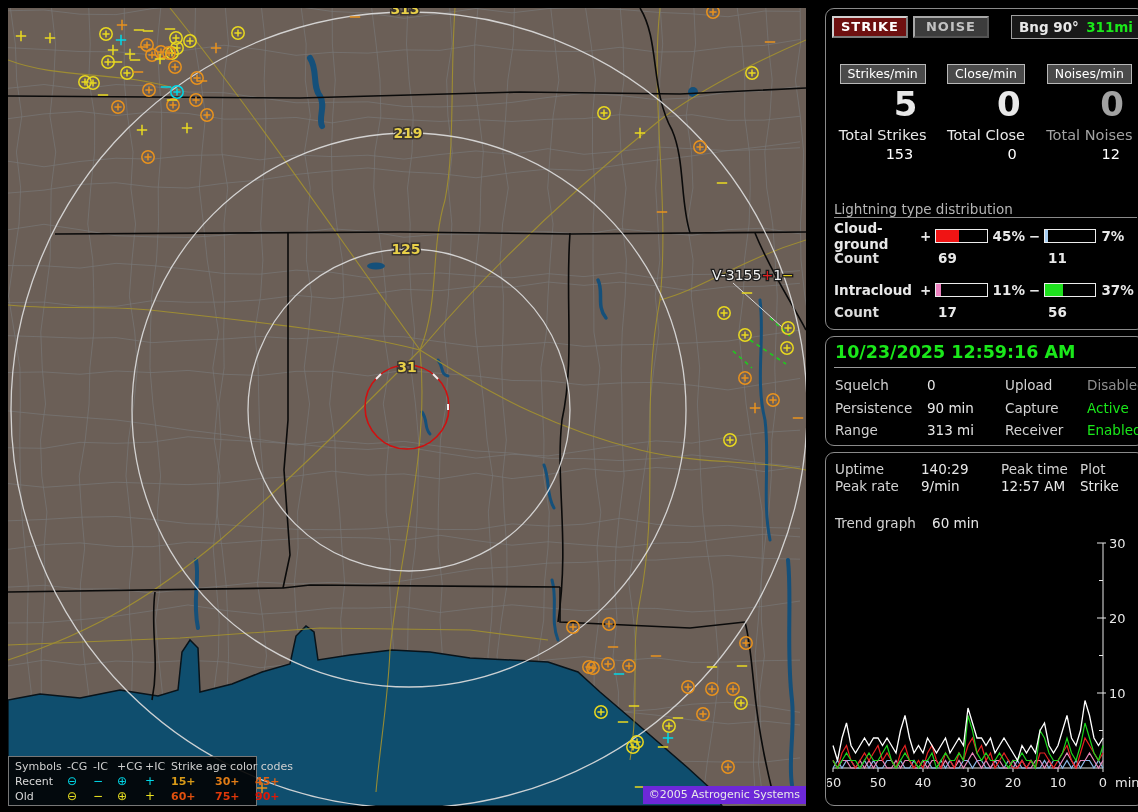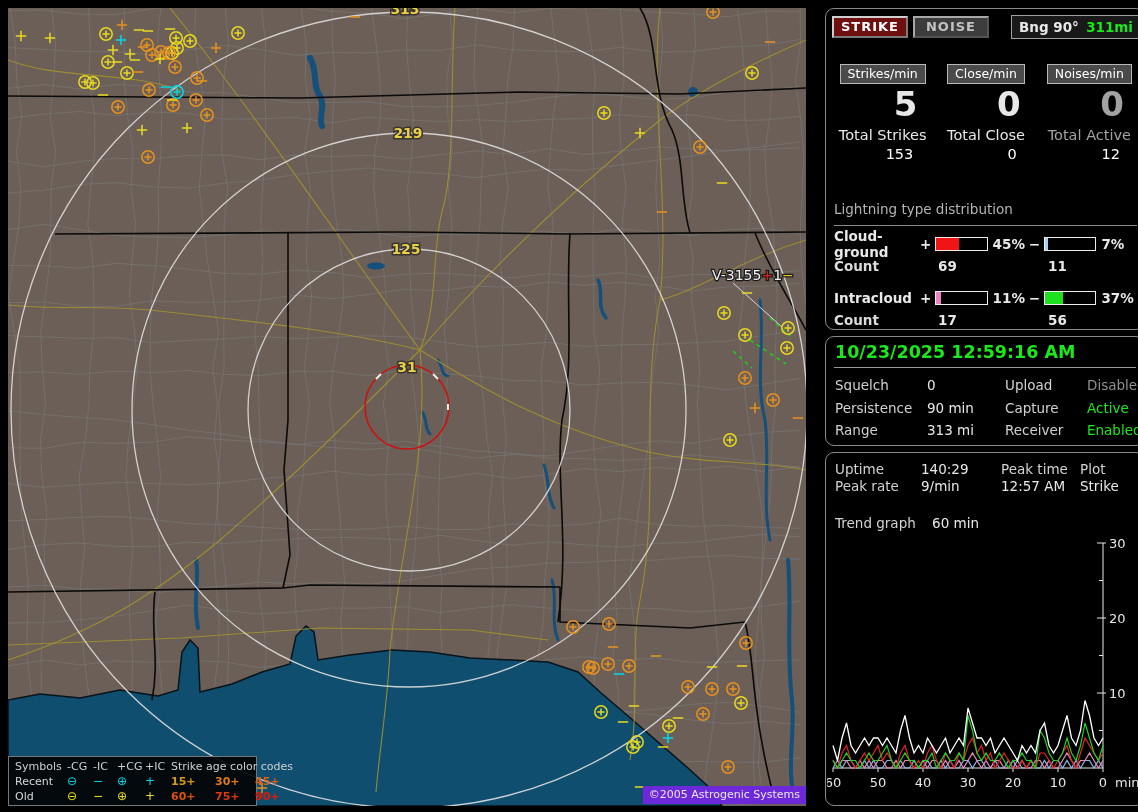--- a/index.html
+++ b/index.html
@@ -33,21 +33,21 @@
   .rate-grid{position:absolute;left:6px;top:55px;width:308px;display:grid;grid-template-columns:1fr 1fr 1fr;
     column-gap:2px;}
   .rate-col{display:flex;flex-direction:column;align-items:center;}
   .chip{background:#4a4a4a;border:1px solid #b8b8b8;color:#fff;font-size:12.5px;
     padding:1px 7px 2px 7px;white-space:nowrap;}
   .rate-num{font-size:34px;font-weight:bold;line-height:40px;align-self:flex-end;padding-right:16px;}
   .total-label{font-size:14.5px;margin-top:3px;}
   .total-val{font-size:14.5px;align-self:flex-end;padding-right:20px;margin-top:3px;color:#fff;}
   .dim{color:#a2a2a2;}
   #dist{position:absolute;left:8px;top:192px;width:303px;}
-  #dist-title{color:#b4b4b4;font-size:13.5px;padding-bottom:8px;border-bottom:1px solid #8a8a8a;margin-bottom:8px;}
+  #dist-title{color:#b4b4b4;font-size:13.5px;padding-bottom:0;border-bottom:1px solid #8a8a8a;margin-bottom:8px;}
   .dist-row{display:flex;align-items:center;height:20px;font-size:13.5px;font-weight:bold;margin-bottom:2px;}
   .dist-name{width:96px;}
   .sign{width:14px;text-align:center;}
   .bar{width:57px;height:12px;border:1px solid #ececec;background:#000;box-sizing:content-box;margin:0 3px;}
   .bar>div{height:100%;width:0;}
   .pct{width:40px;padding-left:2px;}
   .count-row{display:flex;font-size:13.5px;font-weight:bold;height:18px;margin:4px 0 12px 0;}
   .count-lab{width:104px;color:#dcdcdc;}
   .count-pos{width:110px;}
   .count-neg{width:80px;}
@@ -635,21 +635,21 @@
       </div>
       <div class="rate-col">
         <span class="chip">Close/min</span>
         <span class="rate-num">0</span>
         <span class="total-label">Total Close</span>
         <span class="total-val">0</span>
       </div>
       <div class="rate-col">
         <span class="chip">Noises/min</span>
         <span class="rate-num dim">0</span>
-        <span class="total-label dim">Total Active</span>
+        <span class="total-label dim">Total Noises</span>
         <span class="total-val">12</span>
       </div>
     </div>
 
     <div id="dist">
       <div id="dist-title">Lightning type distribution</div>
 
       <div class="dist-row">
         <span class="dist-name">Cloud-ground</span>
         <span class="sign">+</span>

